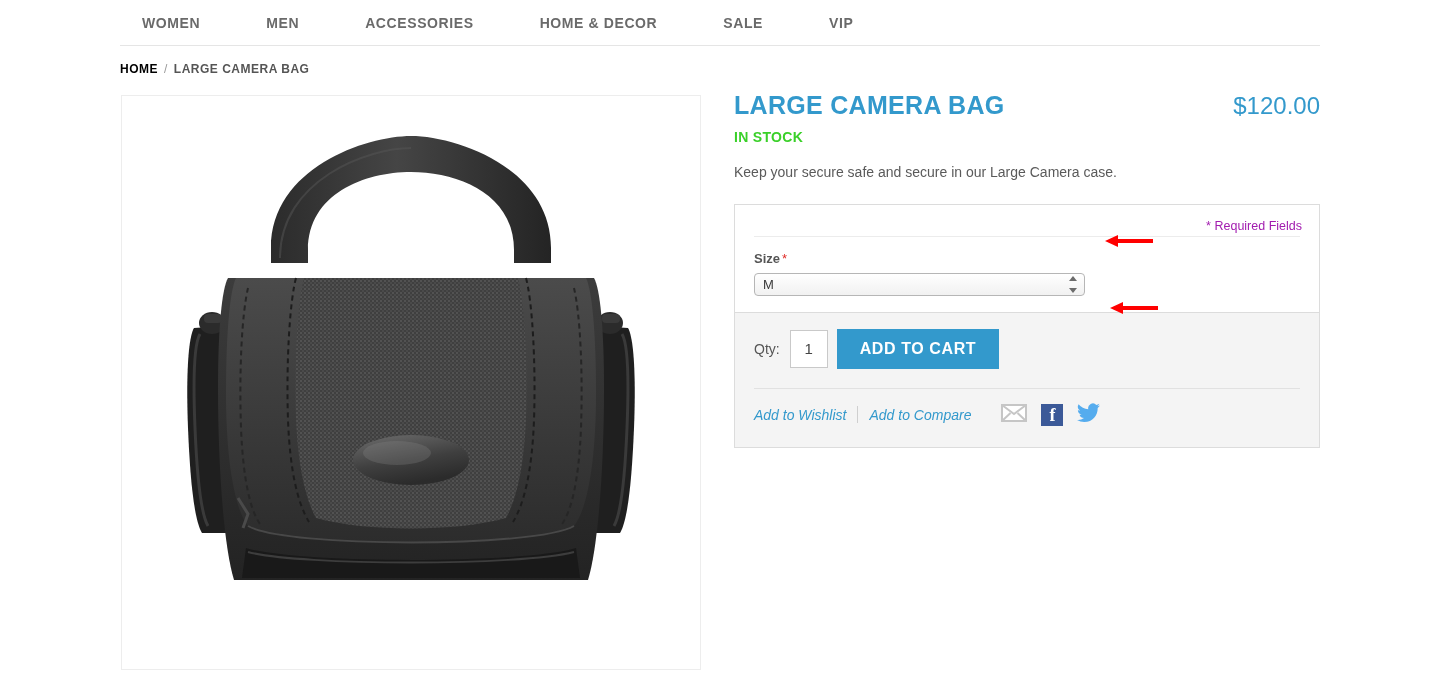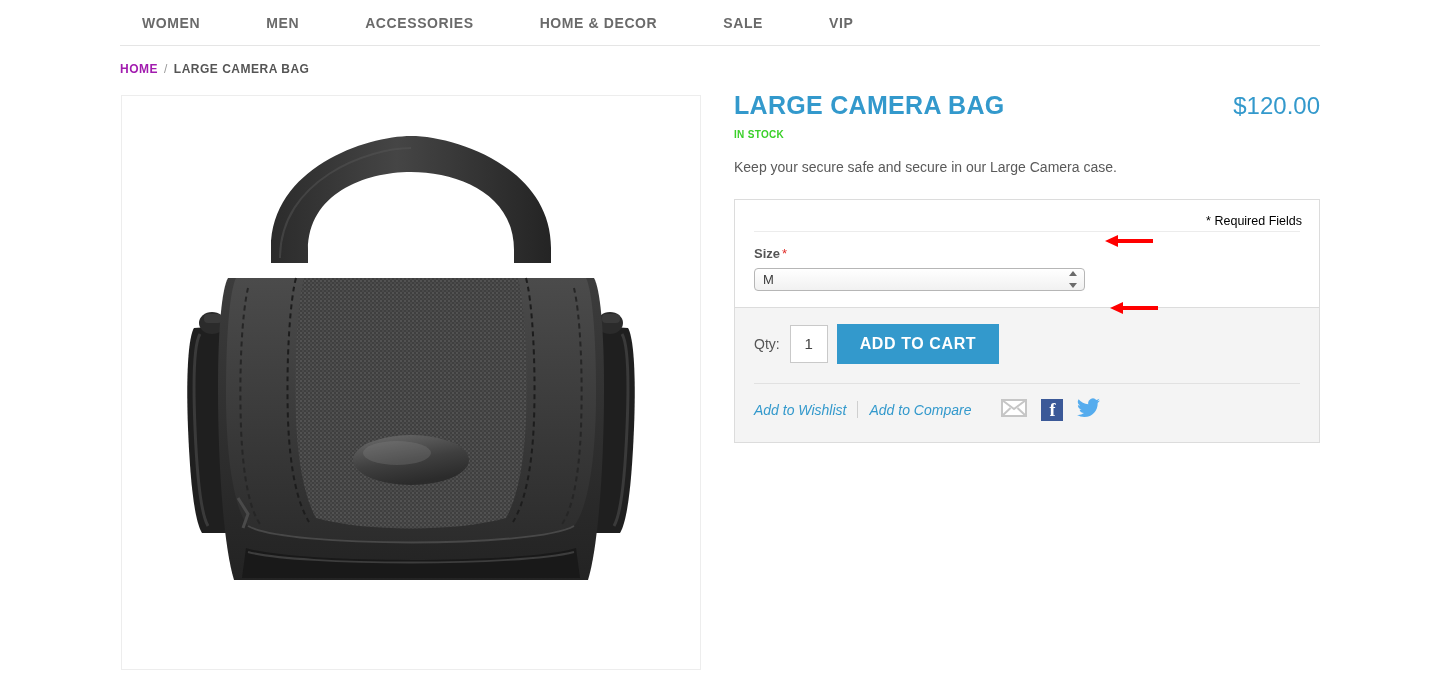--- a/index.html
+++ b/index.html
@@ -21,52 +21,52 @@
     text-decoration:none;color:#6a6a6a;font-size:14px;font-weight:bold;
     letter-spacing:.6px;text-transform:uppercase;white-space:nowrap;
   }
   .nav li:first-child{margin-left:22px;}
 
   
   .breadcrumb{
     position:absolute;left:120px;top:62px;font-size:12px;font-weight:bold;
     letter-spacing:.5px;color:#6a6a6a;text-transform:uppercase;
   }
-  .breadcrumb a{color:#a21caf;text-decoration:none;}
+  .breadcrumb a{color:#000000;text-decoration:none;}
   .breadcrumb .sep{margin:0 6px;color:#9a9a9a;font-weight:normal;}
   .breadcrumb .current{color:#555;}
 
   
   .img-frame{
     position:absolute;left:121px;top:95px;width:580px;height:575px;
     border:1px solid #ededed;background:#fff;box-sizing:border-box;
     display:flex;align-items:center;justify-content:center;
   }
   .bag-svg{display:block;}
 
   
   .detail{position:absolute;left:734px;top:92px;width:586px;}
   .title-row{display:flex;align-items:baseline;justify-content:space-between;}
   .p-title{
     font-size:25px;font-weight:bold;color:#3399cc;letter-spacing:.3px;
     text-transform:uppercase;margin:0;line-height:1.1;
   }
   .p-price{font-size:24px;color:#3399cc;font-weight:normal;white-space:nowrap;}
   .stock{
-    margin-top:9px;font-size:10px;font-weight:bold;color:#3ad029;
+    margin-top:9px;font-size:14px;font-weight:bold;color:#3ad029;
     letter-spacing:.3px;text-transform:uppercase;
   }
   .desc{margin-top:18px;font-size:14px;color:#5a5a5a;line-height:1.4;}
 
   
   .options{
     position:relative;margin-top:21px;width:586px;box-sizing:border-box;
     border:1px solid #dcdcdc;background:#fff;padding:15px 19px 16px 19px;
   }
-  .req{position:absolute;right:17px;top:14px;font-size:12.5px;color:#000000;text-align:right;}
+  .req{position:absolute;right:17px;top:14px;font-size:12.5px;color:#a21caf;text-align:right;}
   .field-label{font-size:13px;color:#555;font-weight:bold;margin-bottom:7px;}
   .field-label .star{color:#e02b27;font-weight:normal;margin-left:2px;}
   .sel-wrap{position:relative;width:331px;}
   select.styled{
     -webkit-appearance:none;appearance:none;
     width:331px;height:23px;box-sizing:border-box;
     border:1px solid #b6b6b6;border-radius:4px;
     background:linear-gradient(#ffffff,#f1f1f1);
     font-family:"Liberation Sans", sans-serif;font-size:13px;color:#3b3b3b;
     padding:0 24px 0 8px;line-height:21px;

